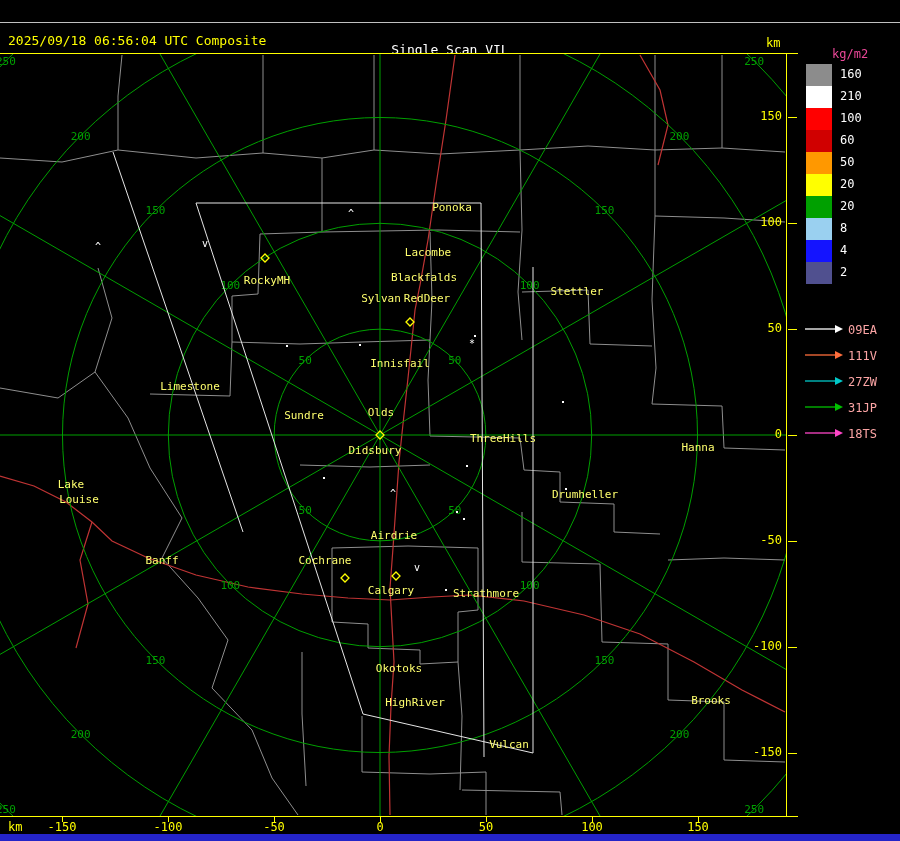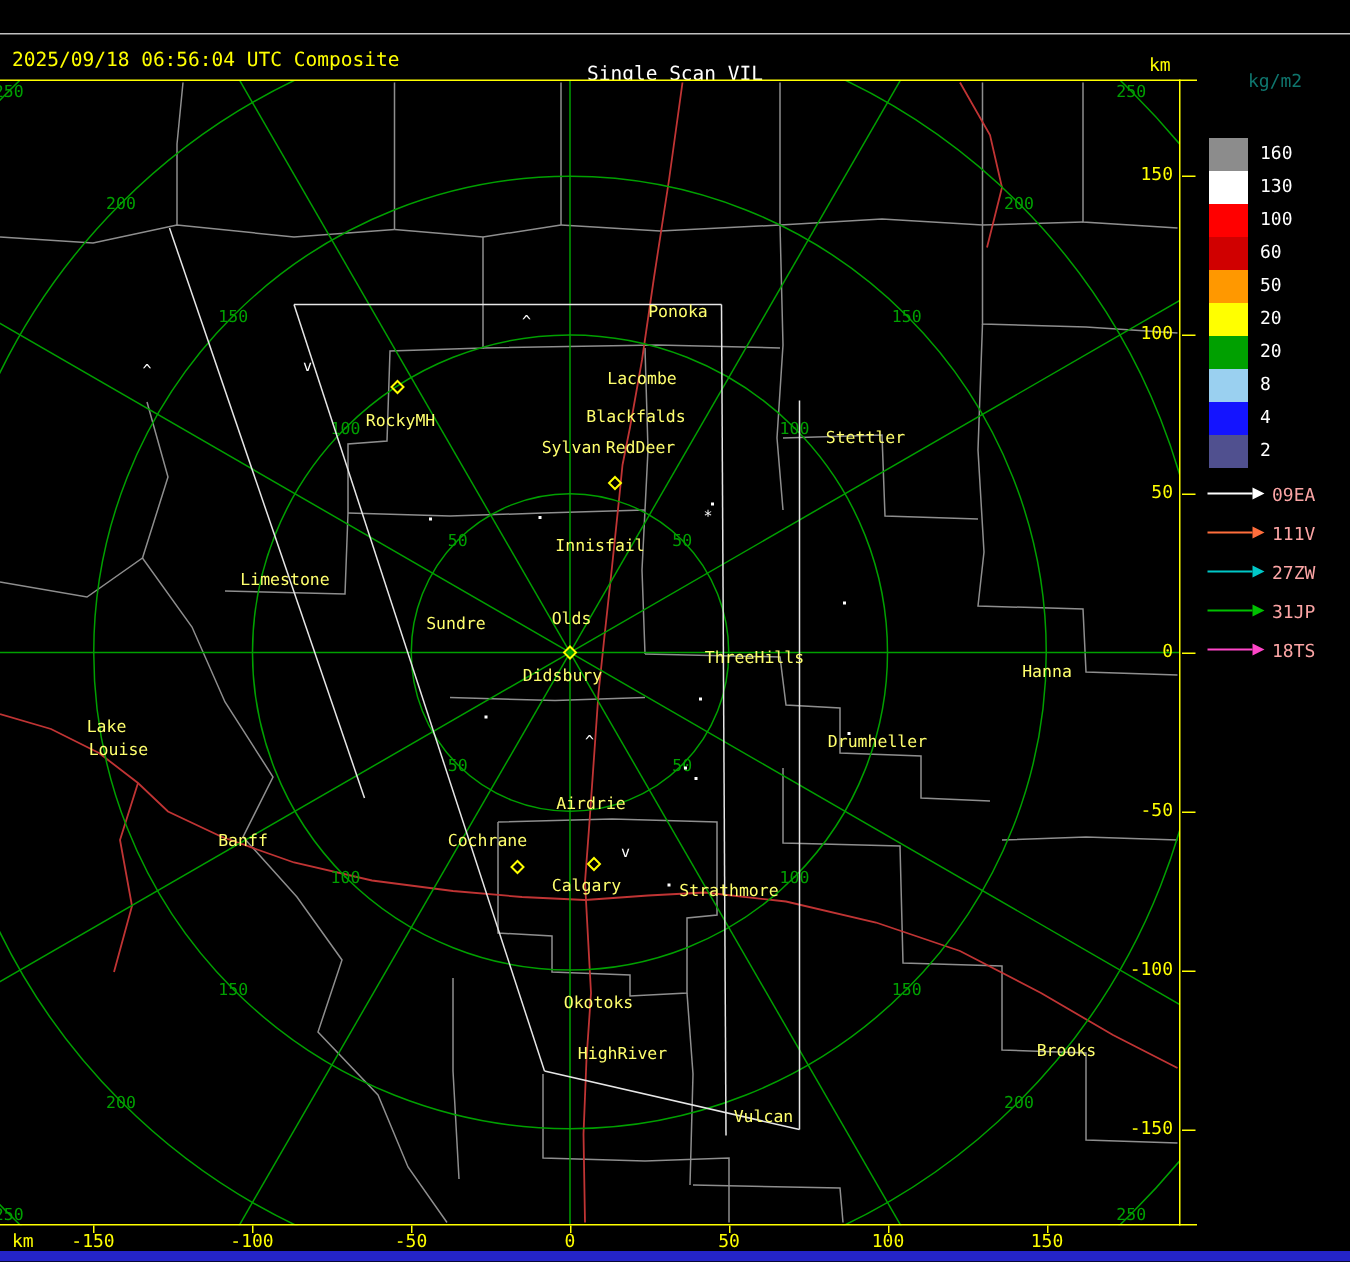--- a/index.html
+++ b/index.html
@@ -9,22 +9,22 @@
   #title-bar{left:0;top:0;width:900px;height:21px;text-align:center;color:#ffffff;
              font-size:13px;line-height:20px;margin-top:40px;}
   #title-sep{left:0;top:22px;width:900px;height:1px;background:#c0c0c0;}
   #timestamp{left:8px;top:33px;color:#ffff00;font-size:13px;}
   #km-top-right{left:766px;top:36px;color:#ffff00;font-size:12px;}
   #km-bottom-left{left:8px;top:820px;color:#ffff00;font-size:12px;}
   #frame-top{left:0;top:53px;width:798px;height:1px;background:#ffff00;}
   #frame-bottom{left:0;top:816px;width:798px;height:1px;background:#ffff00;}
   #frame-right{left:786px;top:53px;width:1px;height:764px;background:#ffff00;}
   #map-svg{left:0;top:54px;background:#000;}
-  #cb-unit{left:832px;top:47px;color:#0f766e;font-size:12px;}
-  #colorbar{left:806px;top:64px;width:90px;margin-top:28px;}
+  #cb-unit{left:832px;top:47px;color:#ec4899;font-size:12px;}
+  #colorbar{left:806px;top:64px;width:90px;}
   .cb-row{position:relative;height:22px;}
   .cb-swatch{position:absolute;left:0;top:0;width:26px;height:22px;}
   .cb-label{position:absolute;left:34px;top:3px;color:#ffffff;font-size:12px;}
   #radar-legend{left:804px;top:318px;width:96px;}
   .rl-row{position:relative;height:26px;}
   .rl-label{position:absolute;left:44px;top:5px;color:#fca5a5;font-size:12px;}
   .tick-label{position:absolute;color:#ffff00;font-size:12px;}
   .tick{position:absolute;background:#ffff00;}
   #right-axis,#bottom-axis{left:0;top:0;width:0;height:0;}
   #bottom-bar{left:0;top:834px;width:900px;height:7px;background:#2424c8;}
@@ -185,21 +185,21 @@
 <div class="abs" id="frame-right"></div>
 
 <div class="abs" id="cb-unit">kg/m2</div>
 <div class="abs" id="colorbar">
     <div class="cb-row">
       <div class="cb-swatch" style="background: rgb(140, 140, 140);"></div>
       <div class="cb-label">160</div>
     </div>
     <div class="cb-row">
       <div class="cb-swatch" style="background: rgb(255, 255, 255);"></div>
-      <div class="cb-label">130</div>
+      <div class="cb-label">210</div>
     </div>
     <div class="cb-row">
       <div class="cb-swatch" style="background: rgb(255, 0, 0);"></div>
       <div class="cb-label">100</div>
     </div>
     <div class="cb-row">
       <div class="cb-swatch" style="background: rgb(208, 0, 0);"></div>
       <div class="cb-label">60</div>
     </div>
     <div class="cb-row">

